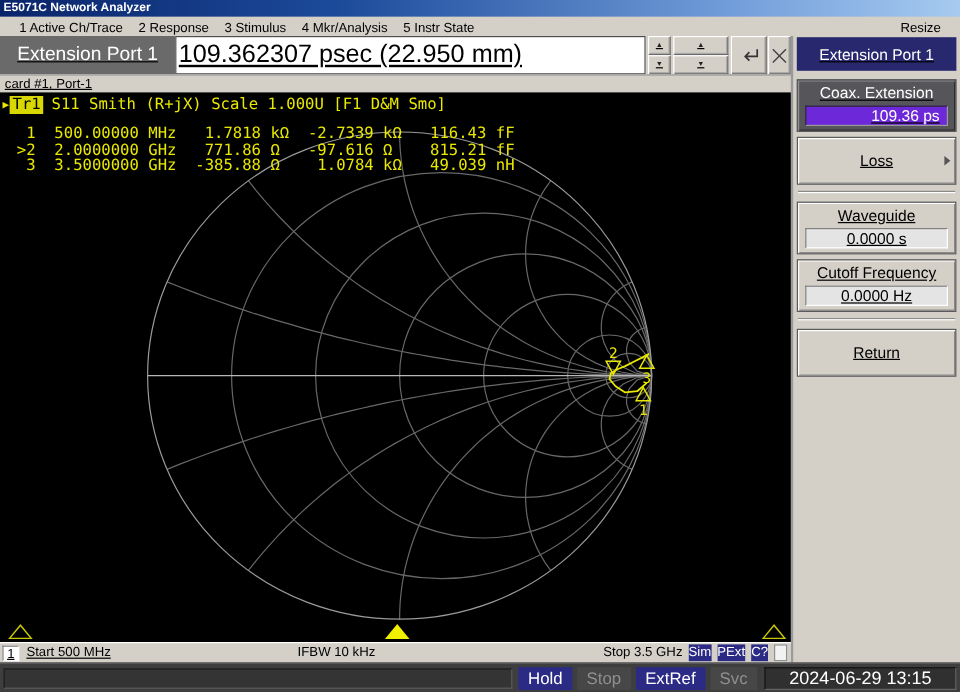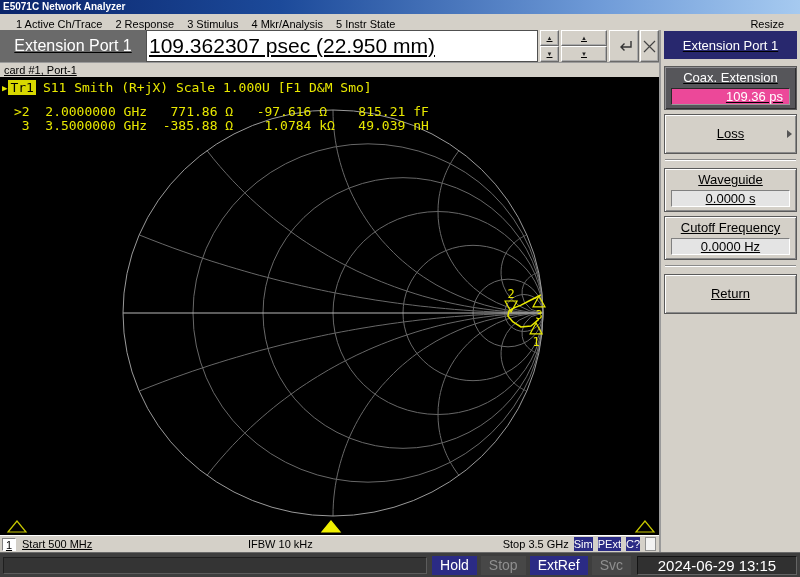--- a/index.html
+++ b/index.html
@@ -62,21 +62,21 @@
   .sidebar-header { height:28px; background:#28286e; color:#fff; font-size:13px;
     display:flex; align-items:center; justify-content:center; margin-bottom:7px; }
   .softkey { position:relative; border:1px solid #5a5a5a; background:#d4d0c8; color:#000;
     box-shadow:inset 1px 1px 0 #fff, inset -1px -1px 0 #8a8a8a;
     text-align:center; font-size:13px; margin-bottom:4px; padding:3px 2px 4px; }
   .softkey.plain { height:40px; display:flex; align-items:center; justify-content:center; }
   .sk-value { margin:3px 4px 0; height:17px; line-height:16px; background:#e4e4e4;
     border:1px solid; border-color:#808080 #fff #fff #808080; }
   .softkey.selected { background:#56565a; color:#fff;
     box-shadow:inset 1px 1px 0 #8e8e92, inset -1px -1px 0 #2e2e30; }
-  .softkey.selected .sk-value { background:#ec4899; color:#fff; border-color:#2a2a2a #9a9a9a #9a9a9a #2a2a2a;padding-left:48px; }
+  .softkey.selected .sk-value { background:#6d28d9; color:#fff; border-color:#2a2a2a #9a9a9a #9a9a9a #2a2a2a;padding-left:48px; }
   .submenu-arrow { position:absolute; right:4px; top:50%; transform:translateY(-50%);
     width:0; height:0; border-left:5px solid #555; border-top:4px solid transparent; border-bottom:4px solid transparent; }
   .groove { height:2px; border-top:1px solid #8a8a8a; border-bottom:1px solid #fff; margin:5px 1px 7px; }
 
   
   .bottombar { position:absolute; left:0; bottom:0; width:800px; height:25px; background:#3e3e3e;
     border-top:1px solid #6a6a6a; display:flex; align-items:center; font-size:14px; }
   .msg-area { flex:1; height:17px; margin:0 3px; background:#343434;
     border:1px solid; border-color:#1f1f1f #5c5c5c #5c5c5c #1f1f1f; }
   .ib-item { height:19px; line-height:18px; padding:0 8px; margin:0 2px; color:#fff; white-space:nowrap; }
@@ -163,21 +163,21 @@
           <text x="539.01" y="241.948" fill="#e8e800" text-anchor="middle" font-family="DejaVu Sans Mono, monospace" font-size="12">3</text>
           <polygon points="17,444 8,455 26,455" fill="none" stroke="#c8c800" stroke-width="1.2"></polygon>
           <polygon points="331,444 322,455 340,455" fill="#f0f000" stroke="#f0f000" stroke-width="1.2"></polygon>
           <polygon points="645,444 636,455 654,455" fill="none" stroke="#c8c800" stroke-width="1.2"></polygon>
         </svg>
       <div class="tracebar">
         <span class="trace-pointer">▶</span>
         <span class="trace-id">Tr1</span>
         <span class="trace-desc">S11 Smith (R+jX) Scale 1.000U [F1 D&amp;M Smo]</span>
       </div>
-      <div class="marker-table"><div>&gt;2  2.0000000 GHz   771.86 Ω   -97.616 Ω    815.21 fF</div><div> 3  3.5000000 GHz  -385.88 Ω    1.0784 kΩ   49.039 nH</div></div>
+      <div class="marker-table"><div> 1  500.00000 MHz   1.7818 kΩ  -2.7339 kΩ   116.43 fF</div><div>&gt;2  2.0000000 GHz   771.86 Ω   -97.616 Ω    815.21 fF</div><div> 3  3.5000000 GHz  -385.88 Ω    1.0784 kΩ   49.039 nH</div></div>
     </div>
 
     <div class="statusbar">
       <div class="chan-box">1</div>
       <span>Start 500 MHz</span>
       <span class="status-ifbw">IFBW 10 kHz</span>
       <div class="status-right">
         <span>Stop 3.5 GHz</span>
         <span class="badge">Sim</span>
         <span class="badge">PExt</span>

